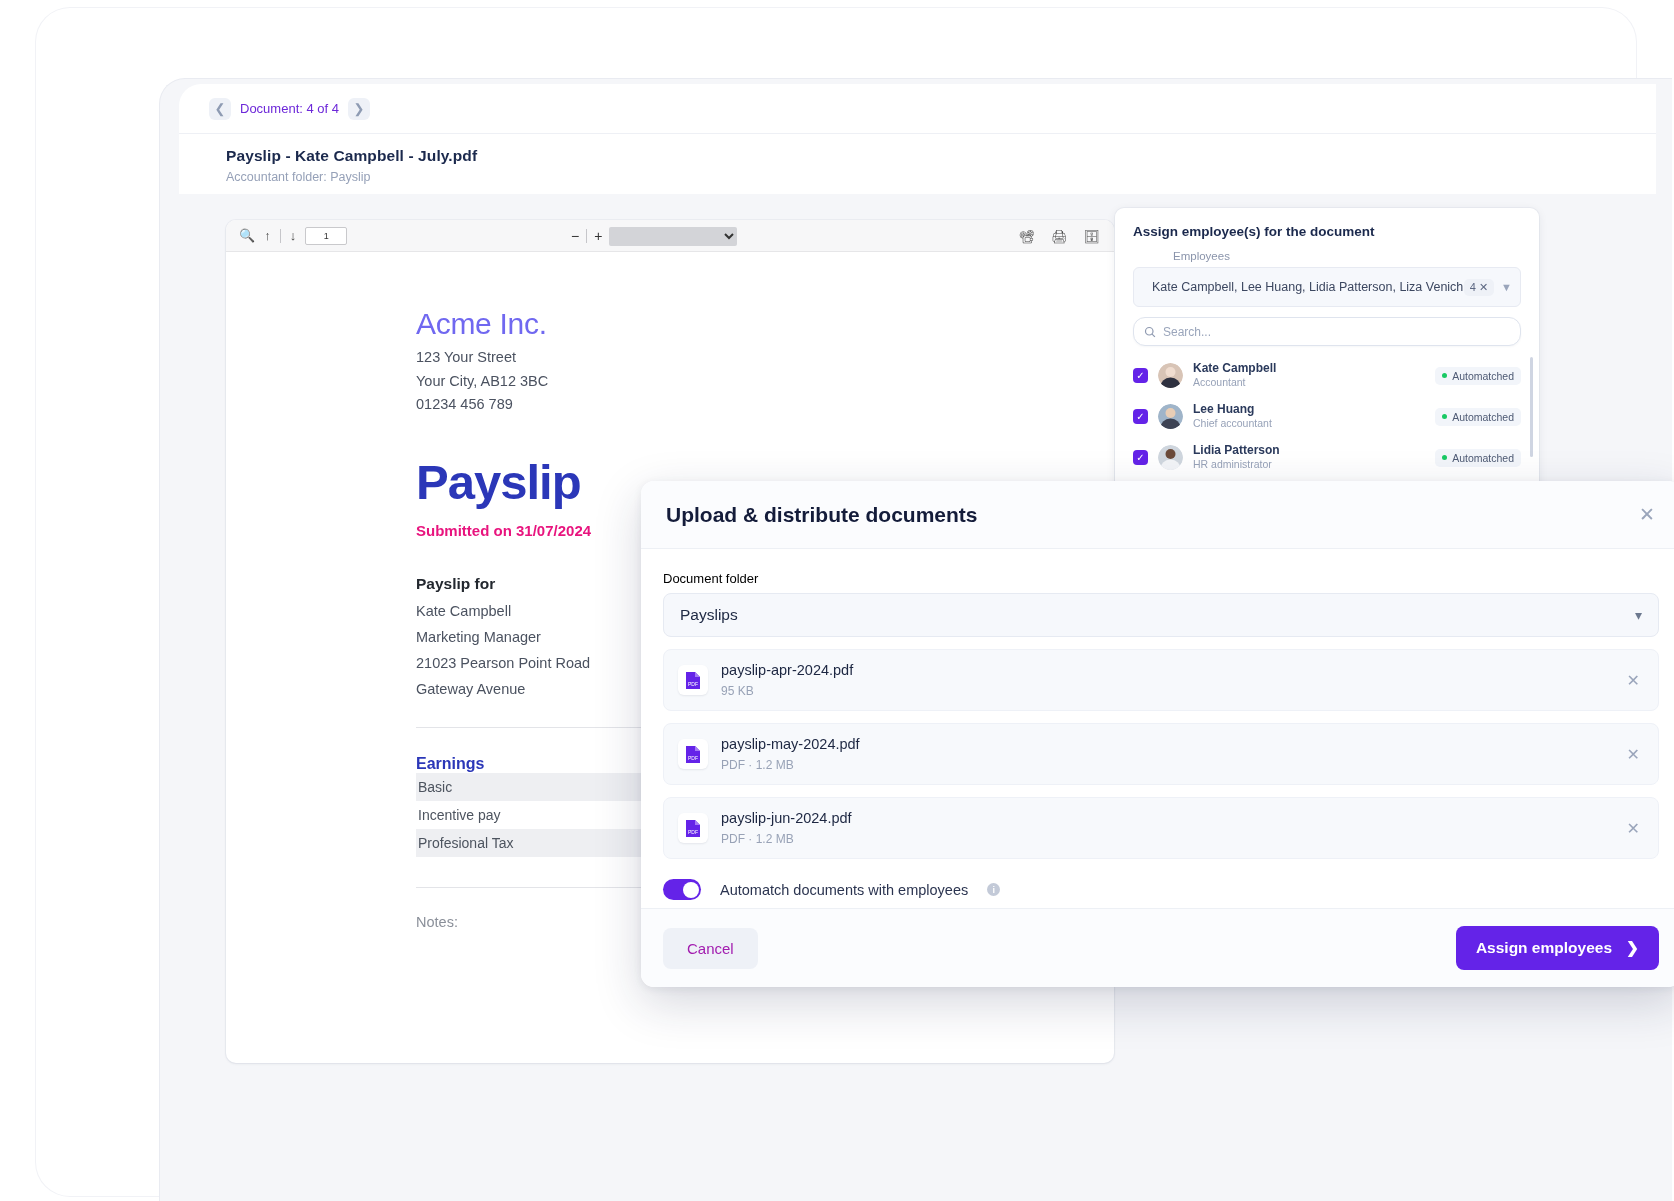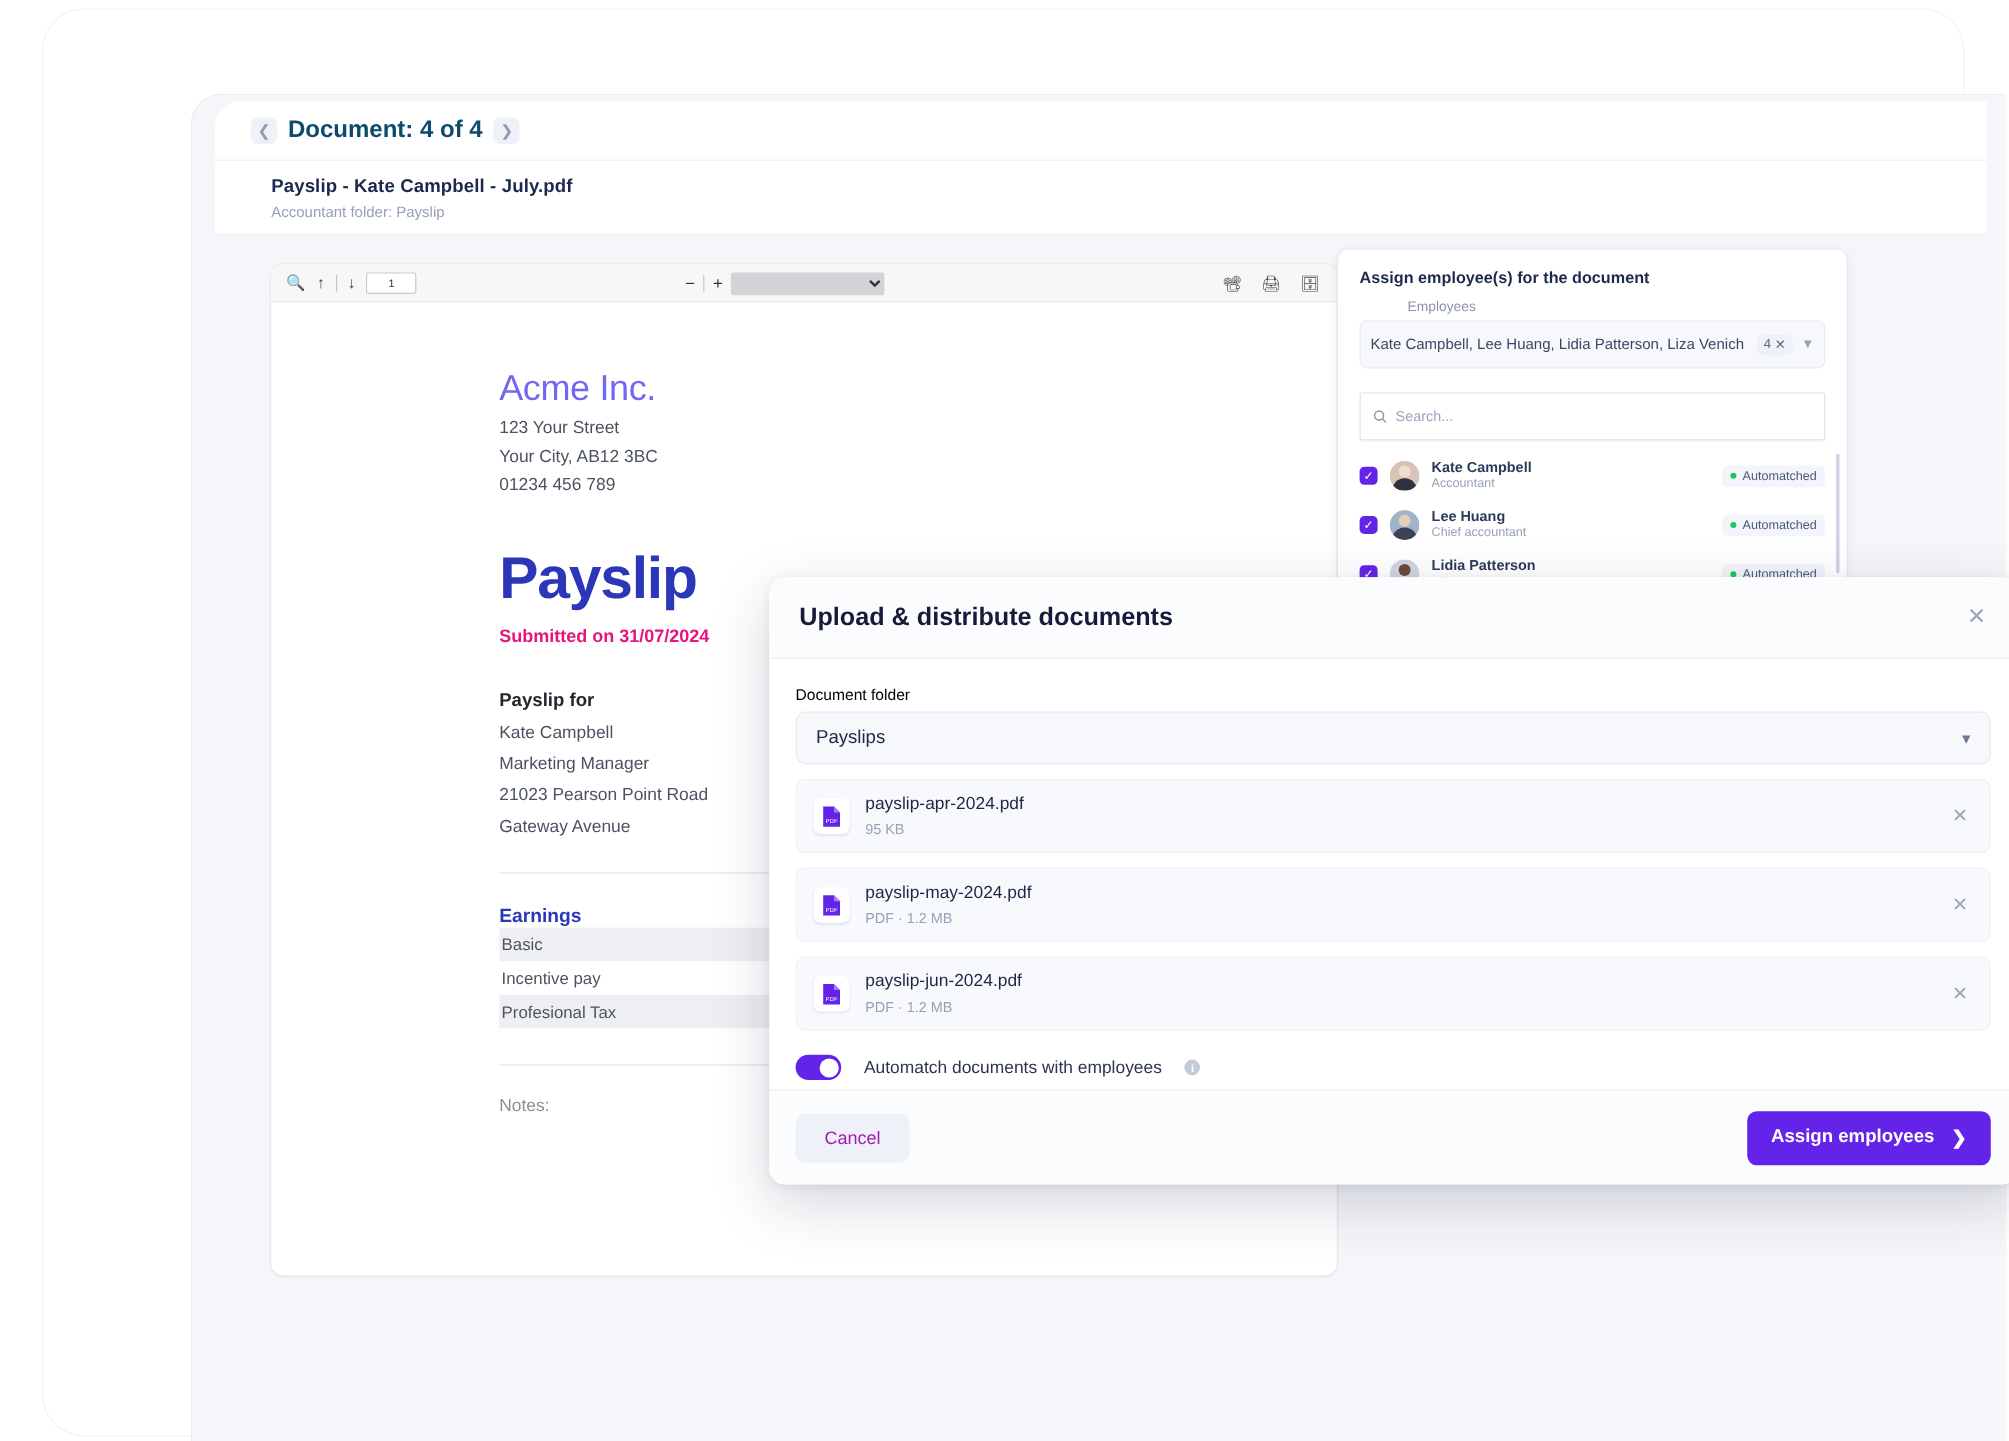--- a/index.html
+++ b/index.html
@@ -45,21 +45,21 @@
     border-bottom: 1px solid #eef0f5;
   }
   .pager-btn {
     width: 22px; height: 22px; border-radius: 6px;
     background: #eef1f7;
     display: flex; align-items: center; justify-content: center;
     color: #8e9bb3; font-size: 13px; cursor: pointer;
     flex: 0 0 auto;
   }
   #doc-pager-label {
-    font-size: 20px; color: #0c4a6e; font-weight: 700;
+    font-size: 13px; color: #6d28d9; font-weight: 400;
     margin: 0 9px;
   }
   #doc-title-row {
     position: absolute; left: 17px; top: 50px;
     padding: 13px 0 0 30px;
   }
   #doc-filename {
     font-size: 15.5px; font-weight: 700; color: #1b294d;
     letter-spacing: .1px;
   }
@@ -139,35 +139,35 @@
     background: #ffffff;
     border-radius: 9px;
     box-shadow: 0 2px 10px rgba(30,40,70,.08), 0 0 0 1px #eceef3;
     padding: 16px 18px 0 18px;
   }
   #assign-title { font-size: 13.5px; font-weight: 700; color: #1b294d; }
   #assign-emp-label { font-size: 11.5px; color: #8a94ab; margin-top: 11px; margin-left: 40px; }
   #assign-emp-box {
     margin-top: 5px; height: 40px;
     background: #f6f8fc; border: 1px solid #e7eaf2; border-radius: 6px;
-    display: flex; align-items: center; padding: 0 8px 0 8px;
+    display: flex; align-items: center; padding: 0 8px 0 18px;
   }
   #assign-emp-names {
     font-size: 12.5px; color: #3c4760; flex: 1;
     white-space: nowrap; overflow: hidden; text-overflow: ellipsis;
   }
   #assign-count-badge {
     font-size: 11px; color: #5c6782; background: #eef1f7;
     border-radius: 5px; padding: 2px 6px; margin-right: 7px;
     display: flex; gap: 3px; align-items: center;
   }
   #assign-chev { color: #9aa5bb; font-size: 11px; }
   #assign-search {
-    margin-top: 20px; height: 40px;
-    background: #ffffff; border: 1px solid #dfe4ee; border-radius: 2px;
+    margin-top: 10px; height: 29px;
+    background: #ffffff; border: 1px solid #dfe4ee; border-radius: 12px;
     display: flex; align-items: center; padding: 0 10px; gap: 7px;
     box-shadow: 0 1px 2px rgba(30,40,70,.04);
   }
   #assign-search-text { font-size: 12px; color: #9aa5bb; }
   #emp-list { margin-top: 9px; position: relative; }
   .emp-row {
     height: 41px; display: flex; align-items: center; gap: 10px;
   }
   .emp-check {
     width: 15px; height: 15px; border-radius: 4px;

